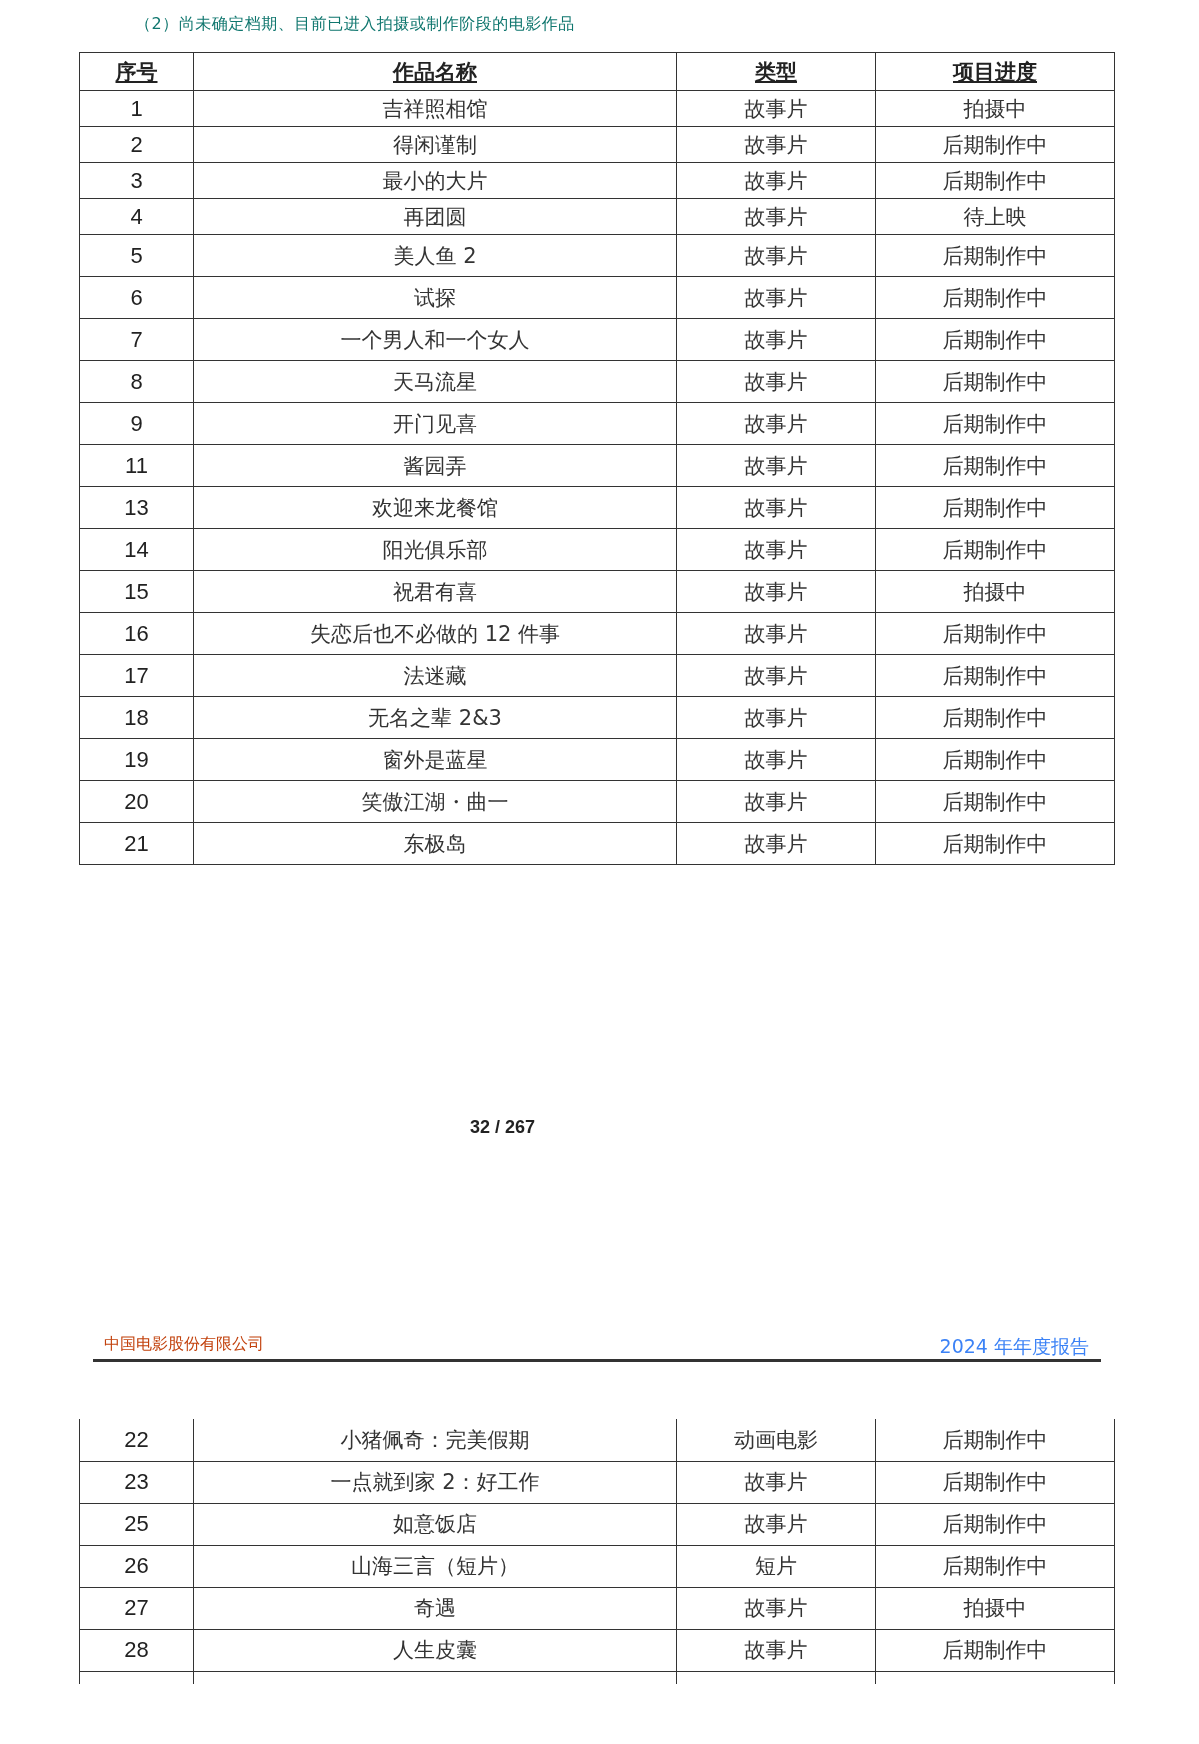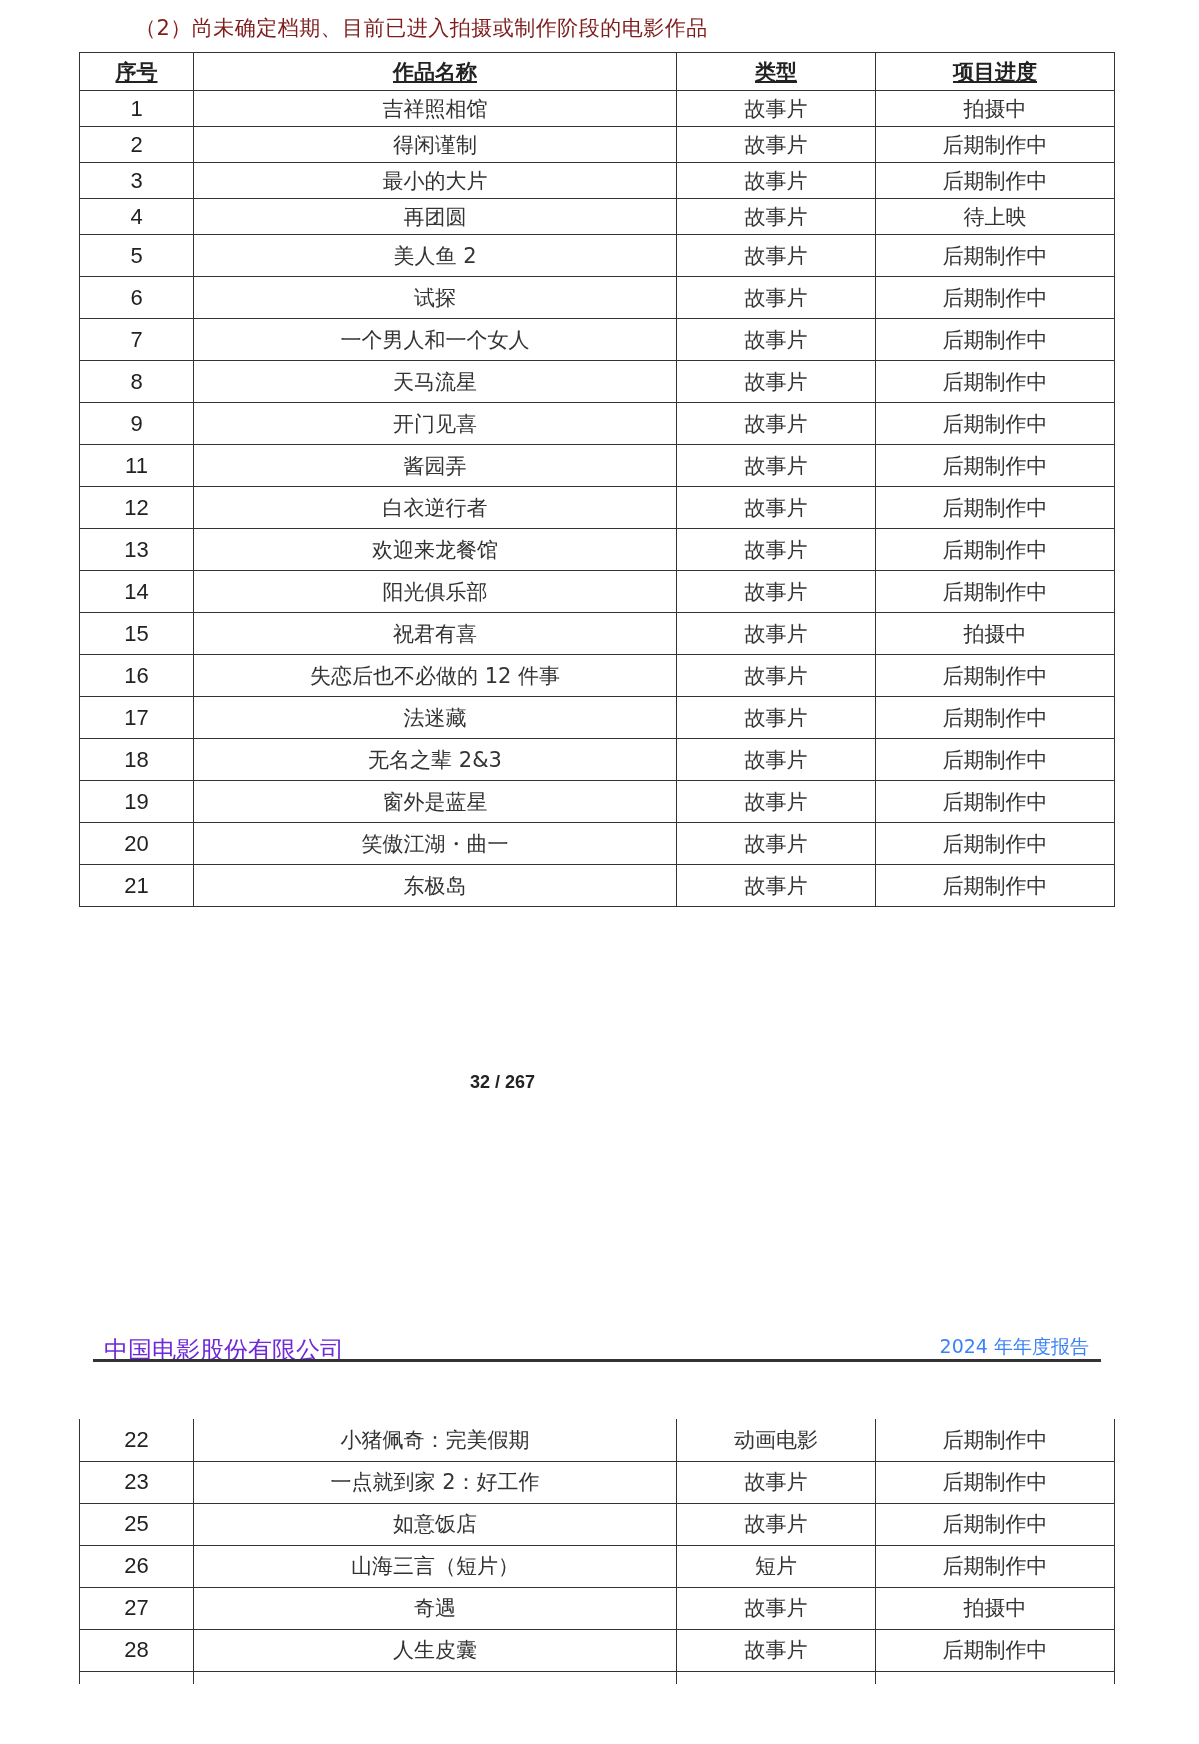--- a/index.html
+++ b/index.html
@@ -1,29 +1,29 @@
 <!DOCTYPE html>
 <html><head>
 <meta charset="utf-8">
 <style>
   html, body { margin:0; padding:0; background:#ffffff; }
   body { width:1199px; height:1744px; position:relative; overflow:hidden;
          font-family:"DejaVu Sans","Liberation Sans",sans-serif; color:#222; }
-  .section-title { position:absolute; left:135px; top:14px; font-size:21px; color:#7f1d1d; letter-spacing:0.5px; }
+  .section-title { position:absolute; left:135px; top:14px; font-size:16px; color:#0f766e; letter-spacing:0.5px; }
   table.tbl { position:absolute; border-collapse:collapse; table-layout:fixed; }
   table.tbl td, table.tbl th { border:1.5px solid #333; text-align:center; padding:0; font-size:21px; color:#333; font-weight:normal; }
   table.tbl th { font-weight:bold; color:#222;text-decoration:underline; }
   table.tbl td.num { font-family:"Liberation Sans", sans-serif; font-size:22px; color:#222; }
   #t1 { left:79px; top:52px; width:1035px; }
   #t2 { left:79px; top:1419px; width:1035px; border-top:none; }
   #t1 thead tr { height:38px; }
   .c1 { width:114px; } .c2 { width:483px; } .c3 { width:199px; } .c4 { width:239px; }
-  .page-num { position:absolute; left:0; width:1005px; top:1072px; text-align:center;
+  .page-num { position:absolute; left:0; width:1005px; top:1117px; text-align:center;
               font-family:"Liberation Sans", sans-serif; font-weight:bold; font-size:18px; color:#222; }
-  .header-left { position:absolute; left:104px; top:1334px; font-size:24px; color:#6d28d9; }
+  .header-left { position:absolute; left:104px; top:1334px; font-size:16px; color:#c2410c; }
   .header-right { position:absolute; right:110px; top:1334px; font-size:19px; color:#3b82f6; }
   .header-rule { position:absolute; left:93px; width:1008px; top:1359px; height:3px; background:#333; }
   #t2 tr:first-child td { border-top:none; }
   #t2 .trailing td { height:12px; border-bottom:none; }
 </style>
 </head>
 <body>
 
 <div class="section-title">（2）尚未确定档期、目前已进入拍摄或制作阶段的电影作品</div>
 
@@ -97,26 +97,20 @@
         <td>故事片</td>
         <td>后期制作中</td>
       </tr>
       <tr style="height: 42px; margin-top: 12px;">
         <td class="num">11</td>
         <td>酱园弄</td>
         <td>故事片</td>
         <td>后期制作中</td>
       </tr>
       <tr style="height: 42px;">
-        <td class="num">12</td>
-        <td>白衣逆行者</td>
-        <td>故事片</td>
-        <td>后期制作中</td>
-      </tr>
-      <tr style="height: 42px;">
         <td class="num">13</td>
         <td>欢迎来龙餐馆</td>
         <td>故事片</td>
         <td>后期制作中</td>
       </tr>
       <tr style="height: 42px;">
         <td class="num">14</td>
         <td>阳光俱乐部</td>
         <td>故事片</td>
         <td>后期制作中</td>

